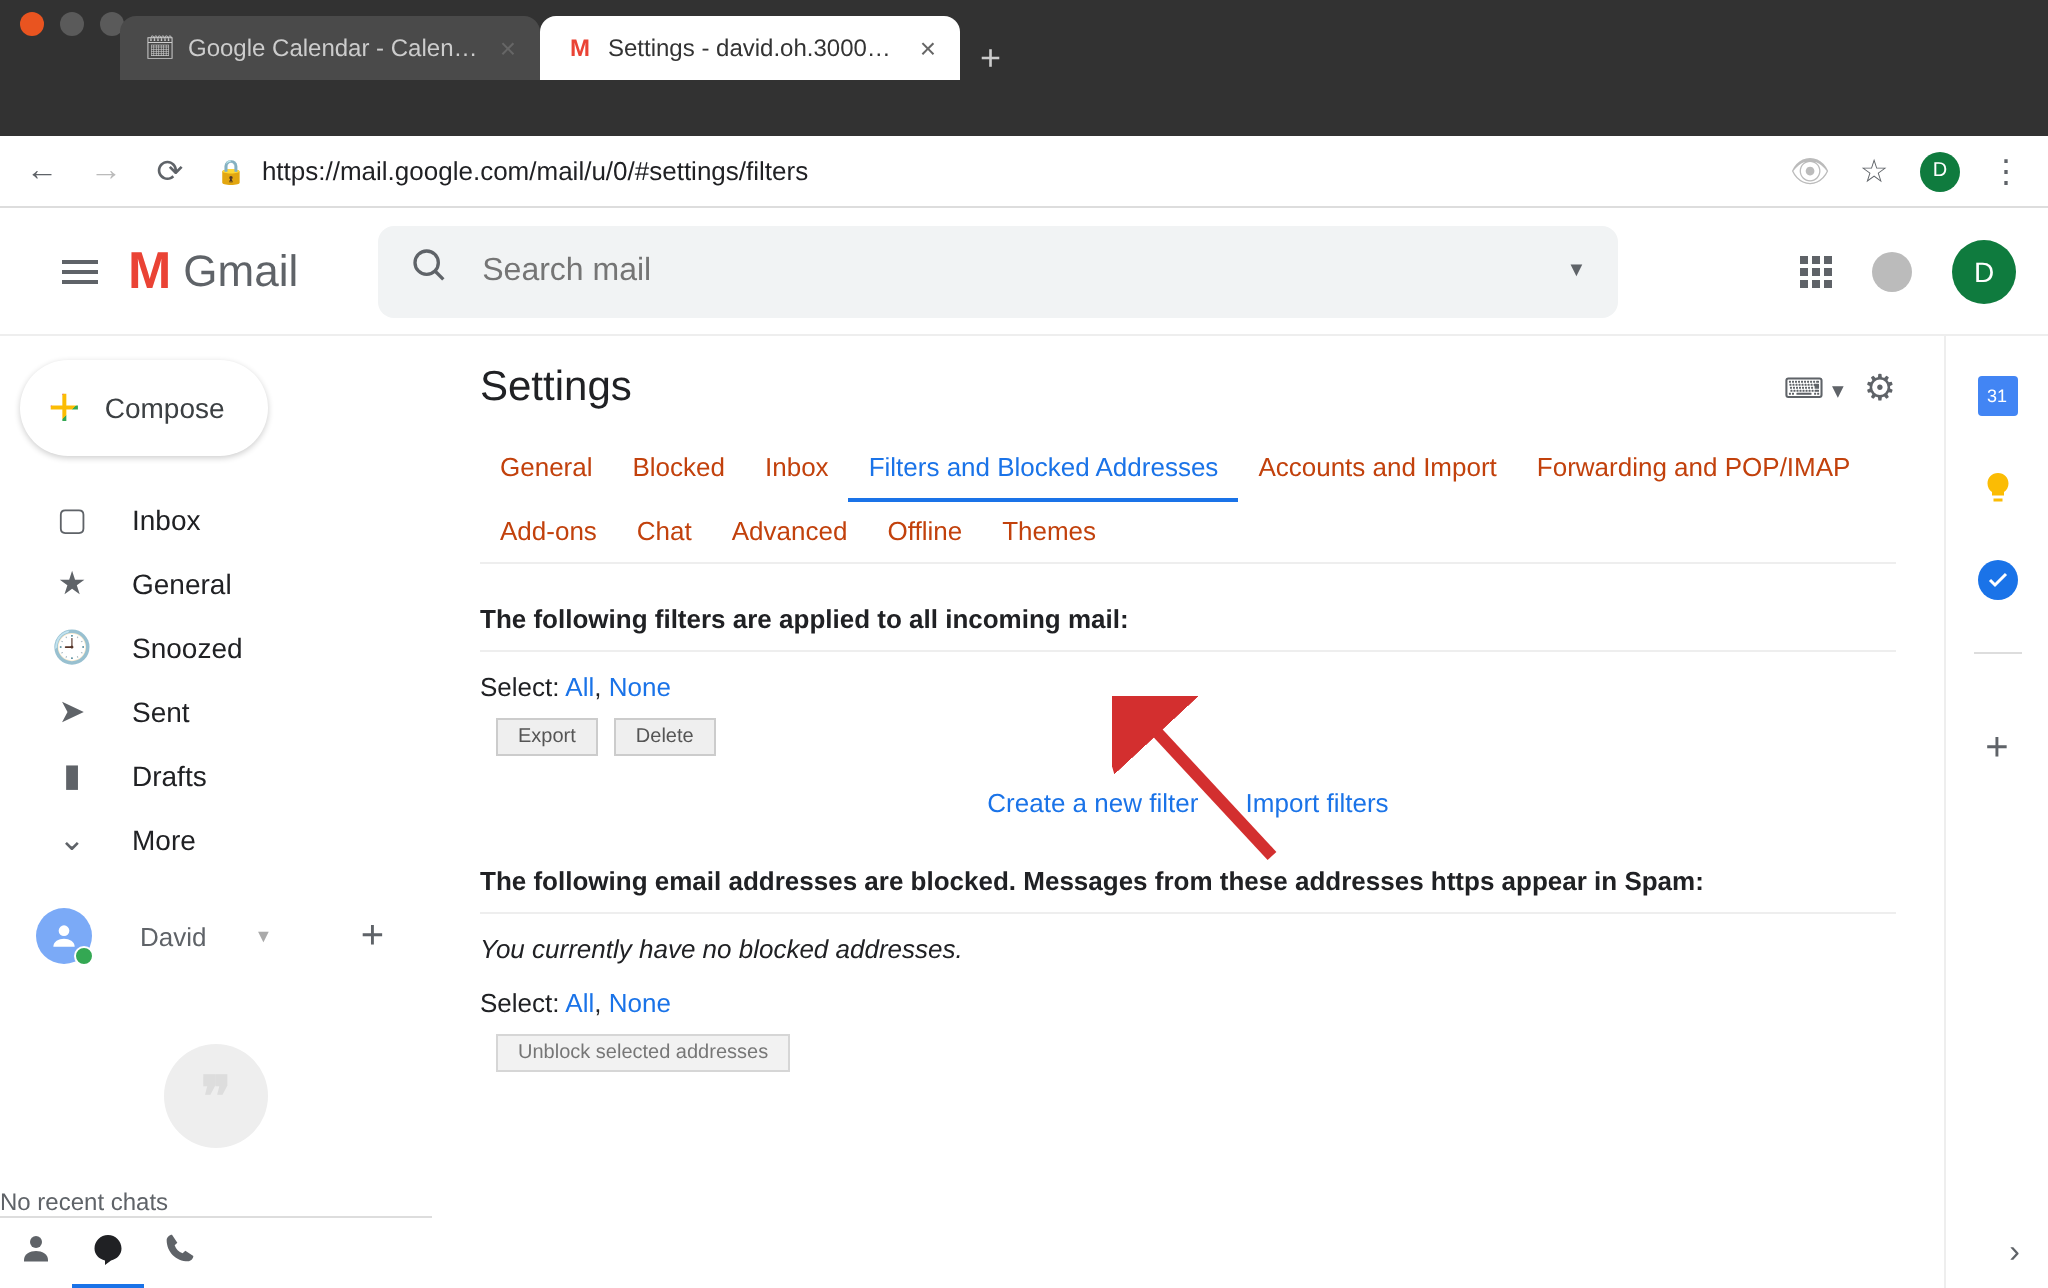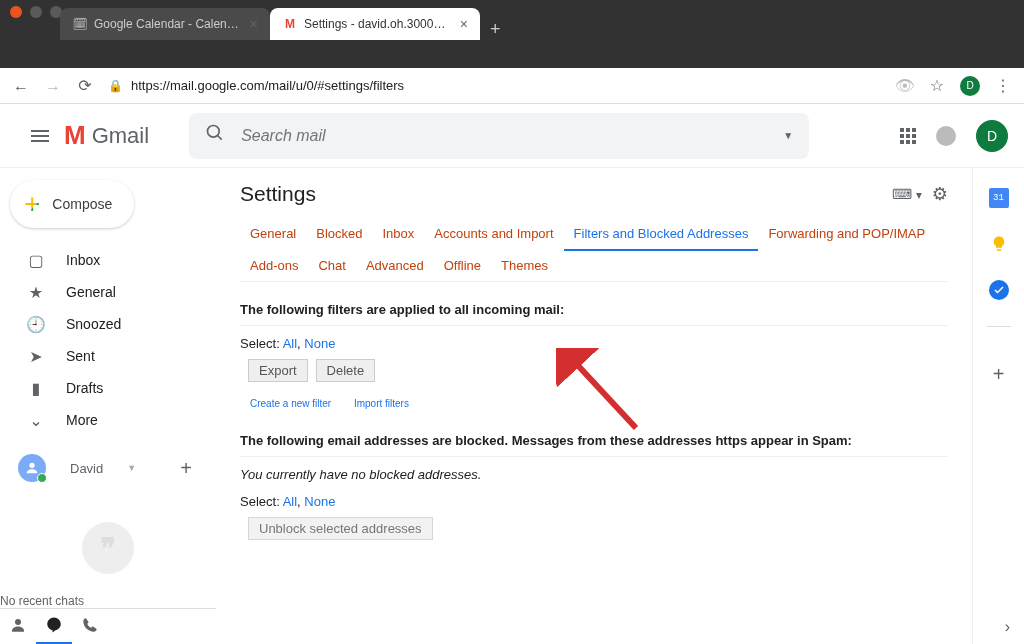--- a/index.html
+++ b/index.html
@@ -29,21 +29,21 @@
 .profile-badge { width: 20px; height: 20px; border-radius: 50%; background: #0f7b3e; color: #fff; display: flex; align-items: center; justify-content: center; font-size: 10px; }
 
 
 .gmail-header { display: flex; align-items: center; height: 64px; padding: 0 16px; border-bottom: 1px solid #eee; }
 .menu-icon { width: 48px; display: flex; flex-direction: column; gap: 3px; align-items: center; }
 .menu-line { width: 18px; height: 2px; background: #5f6368; }
 .gmail-logo { display: flex; align-items: center; gap: 6px; font-size: 22px; color: #5f6368; margin-right: 40px; }
 .logo-m { font-size: 26px; font-weight: bold; }
 .search-box { flex: 1; max-width: 620px; height: 46px; background: #f1f3f4; border-radius: 8px; display: flex; align-items: center; padding: 0 16px; gap: 16px; }
 .search-icon { color: #5f6368; font-size: 18px; }
-.search-input { flex: 1; border: none; background: transparent; font-size: 16px; outline: none; color: #5f6368; font-style: italic; }
+.search-input { flex: 1; border: none; background: transparent; font-size: 16px; outline: none; color: #5f6368; }
 .search-dropdown { color: #5f6368; font-size: 10px; }
 .header-right { margin-left: auto; display: flex; gap: 20px; align-items: center; }
 .apps-grid { display: grid; grid-template-columns: repeat(3, 4px); grid-template-rows: repeat(3, 4px); gap: 2px; }
 .apps-dot { width: 4px; height: 4px; background: #5f6368; }
 .bell-icon { width: 20px; height: 20px; background: #bbb; border-radius: 50%; position: relative; }
 .avatar-large { width: 32px; height: 32px; border-radius: 50%; background: #0f7b3e; color: #fff; display: flex; align-items: center; justify-content: center; font-size: 14px; }
 
 
 .main-area { display: flex; height: calc(644px - 68px - 36px - 64px); }
 .sidebar { width: 216px; padding-top: 12px; }
@@ -68,32 +68,32 @@
 .header-icons { display: flex; gap: 10px; align-items: center; color: #5f6368; }
 .keyboard-icon { font-size: 14px; }
 .gear-icon { font-size: 18px; }
 .tabs-nav { display: flex; flex-wrap: wrap; gap: 0; border-bottom: 1px solid #eee; margin-bottom: 12px; }
 .tab-link { padding: 8px 10px; font-size: 13px; color: #c2410c; white-space: nowrap; }
 .tab-link.active { color: #1a73e8; border-bottom: 2px solid #1a73e8; margin-bottom: -1px; }
 .section-heading { font-size: 13px; font-weight: bold; color: #202124; padding: 8px 0; border-bottom: 1px solid #eee; margin-bottom: 10px; }
 .select-row { font-size: 13px; color: #202124; margin-bottom: 8px; }
 .link-blue { color: #1a73e8; }
 .btn-row { display: flex; gap: 8px; margin-bottom: 16px; margin-left: 8px; }
-.gm-btn { padding: 3px 10px; font-size: 13px; background: #efefef; border: 1px solid #ccc; color: #555; }
+.gm-btn { padding: 3px 10px; font-size: 10px; background: #efefef; border: 1px solid #ccc; color: #555; }
 .gm-btn.disabled { opacity: 0.8; }
-.center-links { margin-bottom: 16px; font-size: 10px; }
+.center-links { text-align: center; margin-bottom: 16px; font-size: 13px; }
 .center-links a { color: #1a73e8; text-decoration: none; margin: 0 10px; }
 .no-blocked { font-size: 13px; color: #202124; margin-bottom: 12px; font-style: italic; }
 .footer-row { display: flex; justify-content: space-between; font-size: 12px; color: #5f6368; margin-top: 30px; padding-right: 80px; }
 .footer-center a { color: #5f6368; text-decoration: none; }
 
 
 .right-rail { width: 52px; border-left: 1px solid #eee; display: flex; flex-direction: column; align-items: center; padding-top: 20px; gap: 26px; }
 .rail-icon { width: 20px; height: 20px; display: flex; align-items: center; justify-content: center; font-size: 18px; }
-.rail-cal { background: #4285f4; color: #fff; font-size: 9px; border-radius: 2px; font-family: Liberation Mono, monospace; }
+.rail-cal { background: #4285f4; color: #fff; font-size: 9px; border-radius: 2px; }
 .rail-keep { color: #fbbc04; }
 .rail-tasks { background: #1a73e8; border-radius: 50%; }
 .rail-plus { color: #5f6368; font-size: 20px; margin-top: 10px; }
 
 
 .bottom-bar { position: absolute; bottom: 0; left: 0; width: 216px; height: 36px; border-top: 1px solid #ddd; display: flex; align-items: center; background: #fff; }
 .bottom-bar .bb-item { width: 36px; text-align: center; color: #5f6368; font-size: 16px; }
 .bb-active { border-bottom: 3px solid #1a73e8; height: 36px; display: flex; align-items: center; justify-content: center; }
 .bottom-expand { position: absolute; bottom: 8px; right: 14px; color: #5f6368; font-size: 16px; }
 
@@ -233,22 +233,22 @@
       <h1 class="settings-title">Settings</h1>
       <div class="header-icons">
         <span class="keyboard-icon">⌨ <small>▾</small></span>
         <span class="gear-icon">⚙</span>
       </div>
     </div>
     <div class="tabs-nav" id="tabs-nav">
         <span class="tab-link">General</span>
         <span class="tab-link">Blocked</span>
         <span class="tab-link">Inbox</span>
+        <span class="tab-link active">Filters and Blocked Addresses</span>
         <span class="tab-link">Accounts and Import</span>
-        <span class="tab-link active">Filters and Blocked Addresses</span>
         <span class="tab-link">Forwarding and POP/IMAP</span>
         <span class="tab-link">Add-ons</span>
         <span class="tab-link">Chat</span>
         <span class="tab-link">Advanced</span>
         <span class="tab-link">Offline</span>
         <span class="tab-link">Themes</span>
       </div>
 
     <div class="section-heading">The following filters are applied to all incoming mail:</div>
     <div class="select-row">

